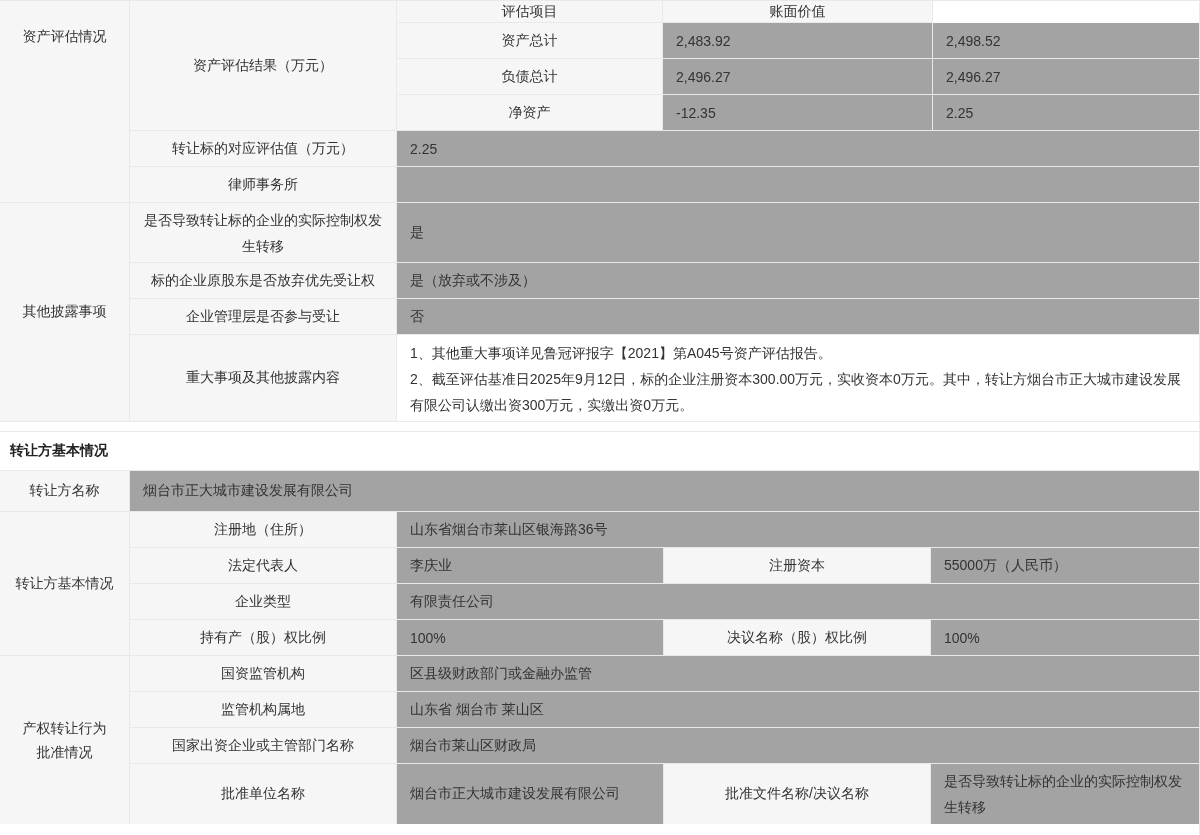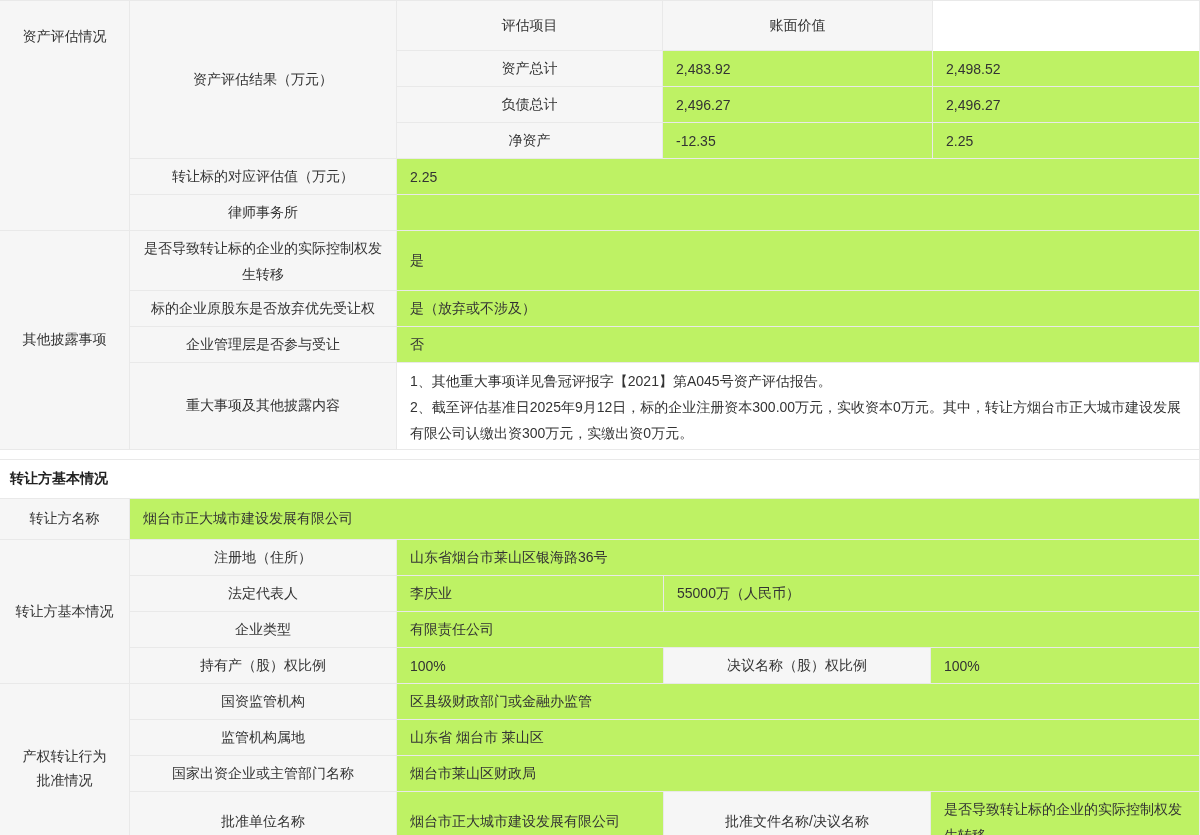--- a/index.html
+++ b/index.html
@@ -7,29 +7,29 @@
   .page {
     width: 1200px; height: 835px; overflow: hidden;
     font-family: "Liberation Sans", sans-serif;
     font-size: 14px; color: #333333; background: #ffffff;
     border-right: 1px solid #e9e9e9;
   }
   .tb { border-top: 1px solid #e9e9e9; }
   .row { display: flex; align-items: stretch; }
   .cell { display: flex; align-items: center; overflow: hidden; }
   .lbl { background: #f6f6f6; justify-content: center; text-align: center; padding: 0 14px; }
-  .val { background: #bef264; justify-content: flex-start; padding: 0 13px; }
+  .val { background: #a3a3a3; justify-content: flex-start; padding: 0 13px; }
   .bR { border-right: 1px solid #e9e9e9; }
   .bB { border-bottom: 1px solid #e9e9e9; }
   .c1 { width: 130px; flex: none; }
   .c2 { width: 267px; flex: none; }
   .ec1 { width: 266px; flex: none; }
   .ec2 { width: 270px; flex: none; }
   .fx { flex: 1 1 auto; min-width: 0; }
-  .h34 { height: 50px; } .h36 { height: 36px; }
+  .h34 { height: 22px; } .h36 { height: 36px; }
   .h41 { height: 41px; } .h60 { height: 60px; } .h87 { height: 87px; }
   .stack { display: flex; flex-direction: column; }
   .top-label { align-items: flex-start; padding-top: 27px; text-align: center; }
   .pre { white-space: pre-line; line-height: 24px; }
   .wrap2 { line-height: 26px; }
   .major-val { display: block; padding: 5px 13px; line-height: 26px; background: #ffffff; }
   .sec-h {
     height: 39px; display: flex; align-items: center;
     padding: 0 10px; font-weight: bold; color: #222222;
     background: #ffffff; border-bottom: 1px solid #e9e9e9;
@@ -132,20 +132,21 @@
       <div class="fx stack">
 
         <div class="row h36">
           <div class="cell c2 lbl bR bB">注册地（住所）</div>
           <div class="cell fx val bB">山东省烟台市莱山区银海路36号</div>
         </div>
 
         <div class="row h36">
           <div class="cell c2 lbl bR bB">法定代表人</div>
           <div class="cell c2 val bR bB">李庆业</div>
+          <div class="cell c2 lbl bR bB">注册资本</div>
           <div class="cell fx val bB">55000万（人民币）</div>
         </div>
 
         <div class="row h36">
           <div class="cell c2 lbl bR bB">企业类型</div>
           <div class="cell fx val bB">有限责任公司</div>
         </div>
 
         <div class="row h36">
           <div class="cell c2 lbl bR bB">持有产（股）权比例</div>

